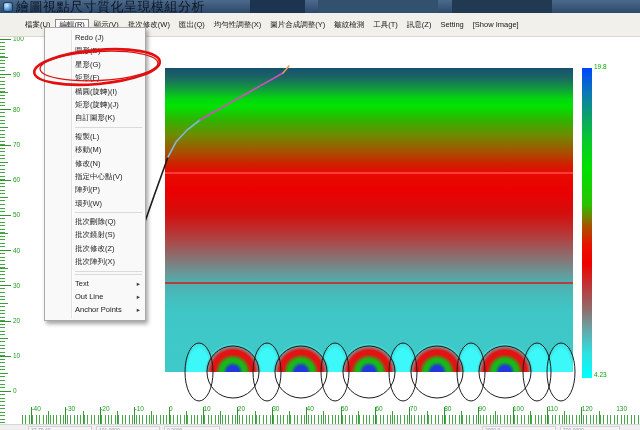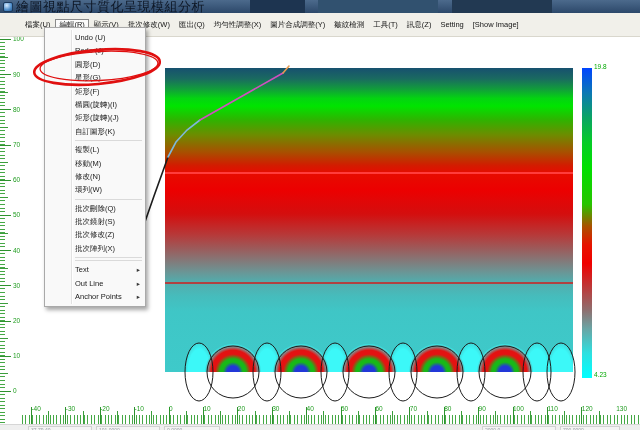--- a/index.html
+++ b/index.html
@@ -145,32 +145,33 @@
       <ellipse cx="537" cy="372" rx="14" ry="29" fill="none" stroke="#1c1c1c" stroke-width="1"></ellipse>
       <ellipse cx="561" cy="372" rx="14" ry="29" fill="none" stroke="#1c1c1c" stroke-width="1"></ellipse>
       <circle cx="233" cy="372" r="26" fill="none" stroke="#1c1c1c" stroke-width="1"></circle>
       <circle cx="301" cy="372" r="26" fill="none" stroke="#1c1c1c" stroke-width="1"></circle>
       <circle cx="369" cy="372" r="26" fill="none" stroke="#1c1c1c" stroke-width="1"></circle>
       <circle cx="437" cy="372" r="26" fill="none" stroke="#1c1c1c" stroke-width="1"></circle>
       <circle cx="505" cy="372" r="26" fill="none" stroke="#1c1c1c" stroke-width="1"></circle>
     </svg>
 
   <div class="dd">
-      <div class="dd-item">Undo (U)</div>
       <div class="dd-item">Redo (J)</div>
       <div class="dd-item">圓形(D)</div>
       <div class="dd-item">星形(G)</div>
       <div class="dd-item">矩形(F)</div>
       <div class="dd-item">橢圓(旋轉)(I)</div>
       <div class="dd-item">矩形(旋轉)(J)</div>
       <div class="dd-item">自訂圖形(K)</div>
       <div class="dd-sep"></div>
       <div class="dd-item">複製(L)</div>
       <div class="dd-item">移動(M)</div>
       <div class="dd-item">修改(N)</div>
+      <div class="dd-item">指定中心點(V)</div>
+      <div class="dd-item">陣列(P)</div>
       <div class="dd-item">環列(W)</div>
       <div class="dd-sep"></div>
       <div class="dd-item">批次刪除(Q)</div>
       <div class="dd-item">批次鏡射(S)</div>
       <div class="dd-item">批次修改(Z)</div>
       <div class="dd-item">批次陣列(X)</div>
       <div class="dd-sep"></div>
       <div class="dd-sep"></div>
       <div class="dd-item">Text<span class="arrow">▸</span></div>
       <div class="dd-item">Out Line<span class="arrow">▸</span></div>

